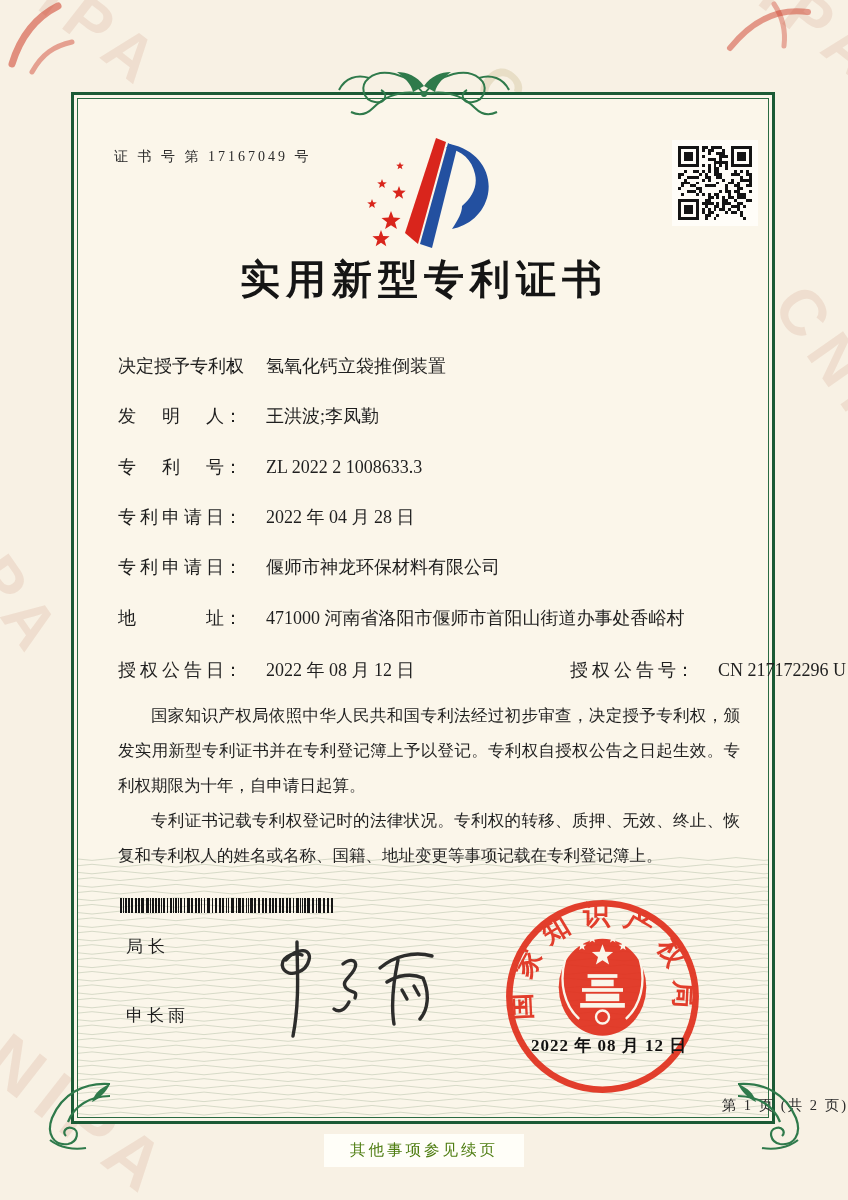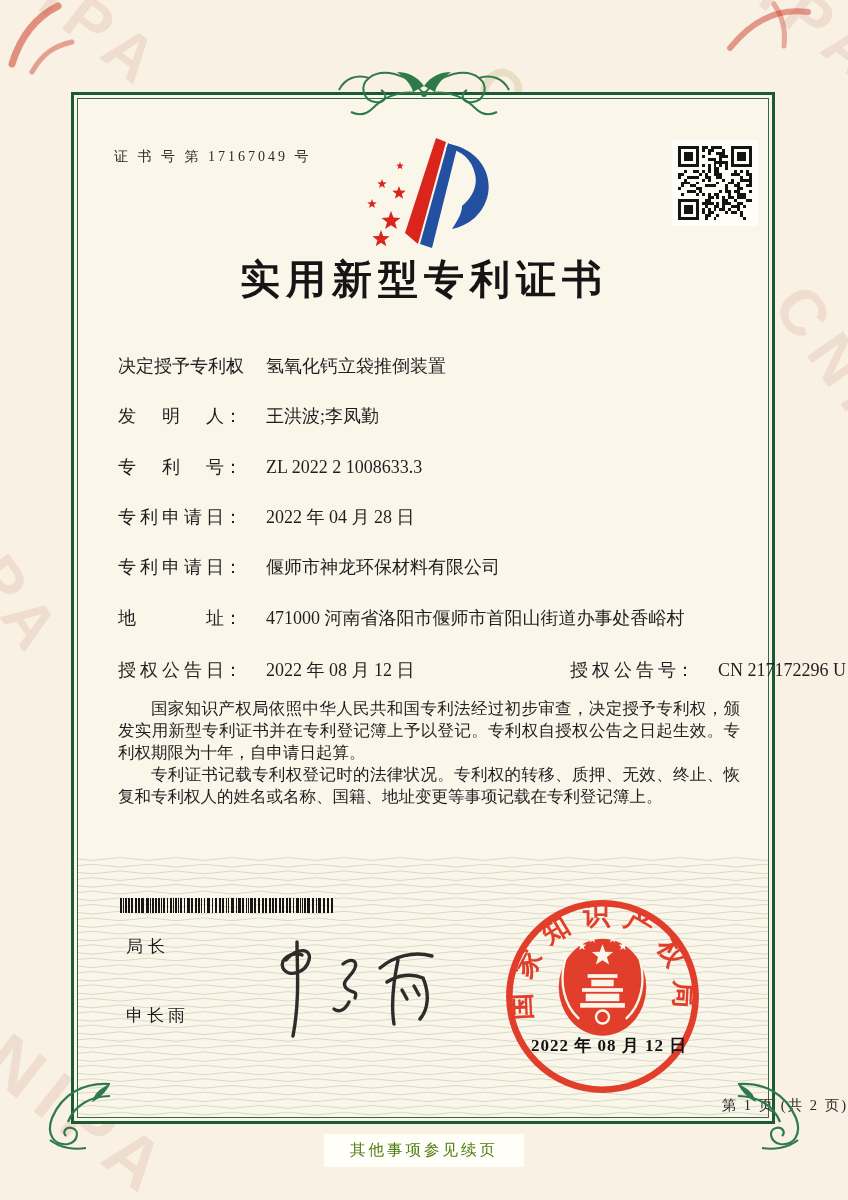--- a/index.html
+++ b/index.html
@@ -21,21 +21,21 @@
   .logo{position:absolute;left:358px;top:136px;}
   .qr{position:absolute;left:672px;top:140px;width:86px;height:86px;background:#fffdf8;
       display:flex;align-items:center;justify-content:center;}
   .title{position:absolute;left:0;top:252px;width:100%;text-align:center;font-size:40px;
          font-weight:700;letter-spacing:6px;color:#151515;}
   .frow{position:absolute;left:118px;font-size:18px;white-space:nowrap;}
   .flabel{display:inline-block;width:106px;text-align:justify;text-align-last:justify;vertical-align:top;}
   .fcolon{display:inline-block;}
   .fvalue{margin-left:24px;}
   .frow2{position:absolute;left:452px;top:0;font-size:18px;white-space:nowrap;}
-  .paras{position:absolute;left:118px;top:698px;width:622px;font-size:16.5px;line-height:22px;
+  .paras{position:absolute;left:118px;top:698px;width:622px;font-size:16.5px;line-height:35px;
          text-align:justify;}
   .paras p{margin:0;text-indent:2em;}
   .barcode{position:absolute;left:120px;top:898px;}
   .officer-title{position:absolute;left:126px;top:935px;font-size:17px;letter-spacing:5px;}
   .officer-name{position:absolute;left:126px;top:1004px;font-size:17px;letter-spacing:4px;}
   .signature{position:absolute;left:240px;top:936px;}
   .seal{position:absolute;left:500px;top:894px;mix-blend-mode:multiply;}
   .seal-date{position:absolute;left:531px;top:1034px;font-size:17px;font-weight:700;color:#111;
              letter-spacing:1px;z-index:4;}
   .page-info{position:absolute;left:0;top:1096px;width:100%;text-align:right;font-size:14.5px;

